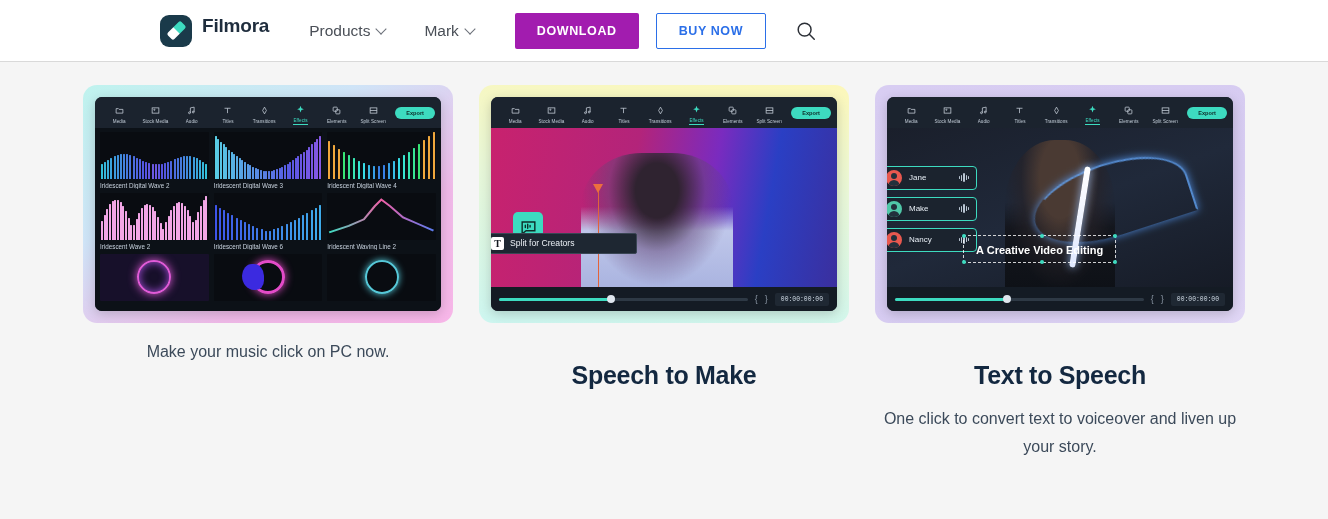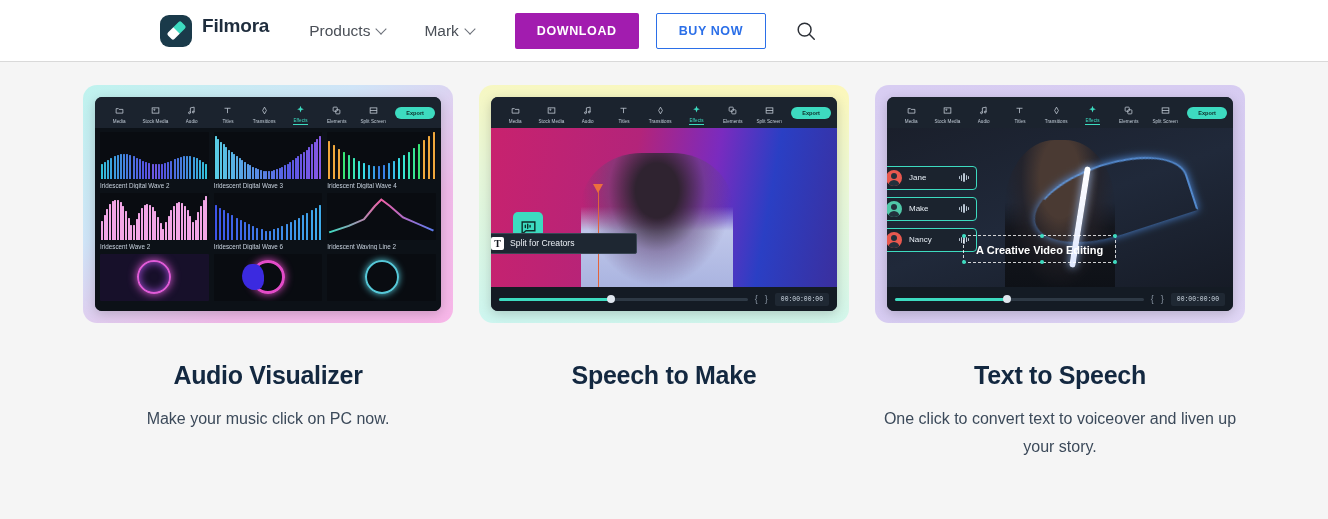--- a/index.html
+++ b/index.html
@@ -574,21 +574,20 @@
               <div class="fx-img">
                 <div class="glowcircle" style="border:2px solid #56c8d8;box-shadow:0 0 7px #56c8d8"></div>
               </div>
             </div>
 
           </div>
         </div>
       </div>
     </div>
 
-    <div class="card-title">Audio Visualizer</div>
     <div class="card-desc">Make your music click on PC now.</div>
   </div>
 
   <div class="card">
     <div class="thumb thumb-2">
       <div class="editor">
 
         <div class="ed-toolbar">
           <div class="tool">
             <span class="ic">

